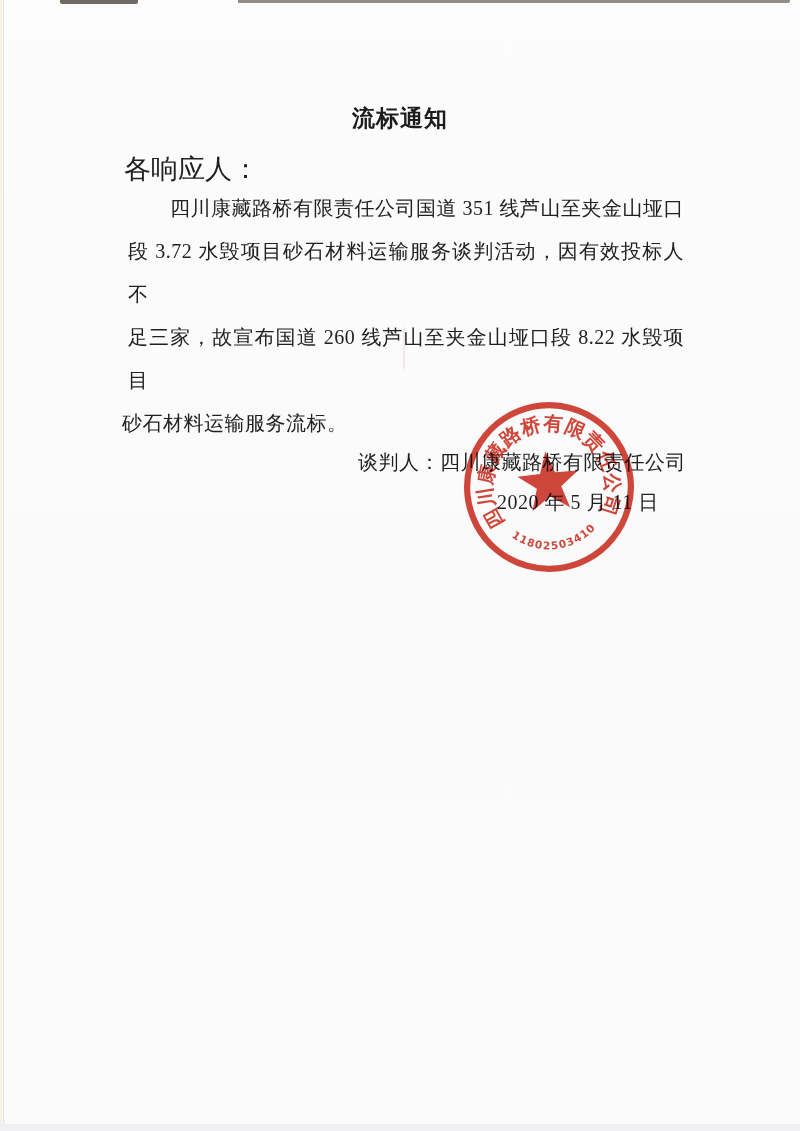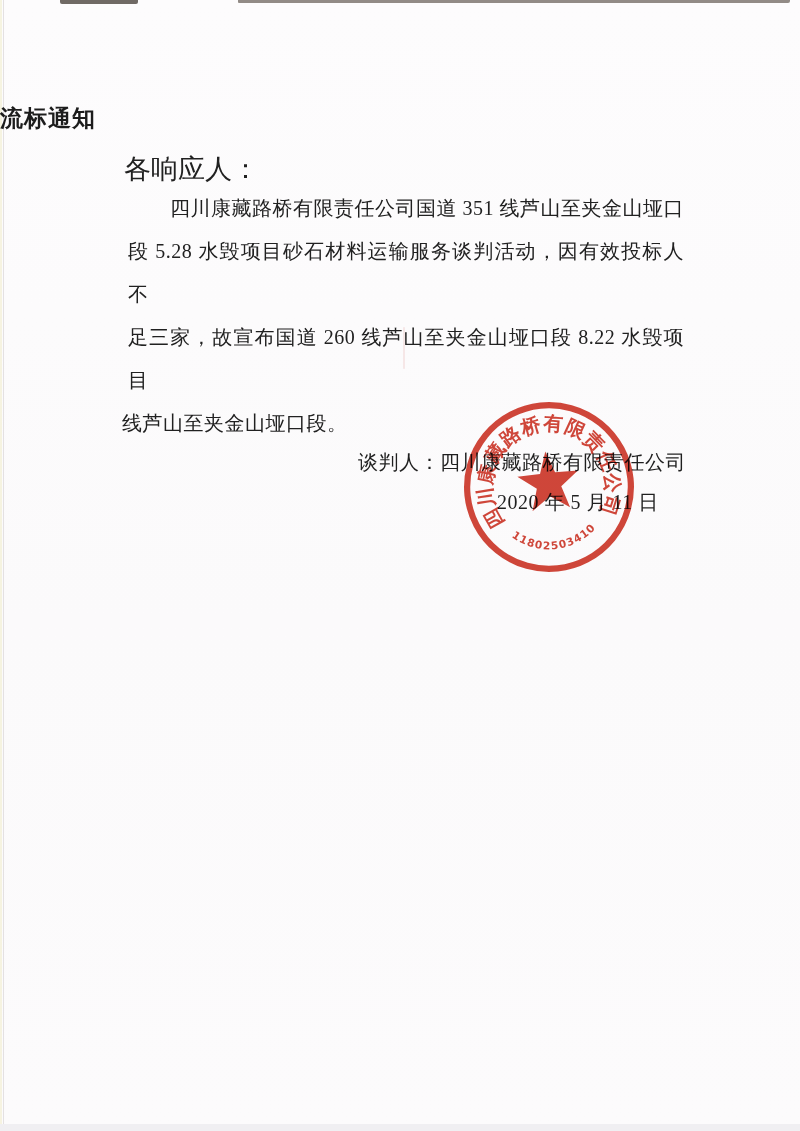--- a/index.html
+++ b/index.html
@@ -15,21 +15,21 @@
   
   .edge-top-a{position:absolute;left:60px;top:0;width:78px;height:4px;background:#57504a;opacity:.85;border-radius:0 0 2px 2px;}
   .edge-top-b{position:absolute;left:238px;top:0;width:552px;height:3px;background:#6e665e;opacity:.75;border-radius:0 0 2px 1px;}
   .edge-left-a{position:absolute;left:0;top:0;width:2px;height:1131px;background:#f4f1da;opacity:.8;}
   .edge-left-b{position:absolute;left:3px;top:0;width:1px;height:1131px;background:#e4e1e2;}
   .edge-bottom{position:absolute;left:0;top:1124px;width:800px;height:7px;background:#f0eff2;}
   .scan-artifact{position:absolute;left:403px;top:327px;width:2px;height:42px;background:rgba(228,160,160,.22);border-radius:1px;}
 
   .title{
     position:absolute;left:0;right:0;top:103px;margin:0;
-    font-size:23px;font-weight:700;letter-spacing:1px;color:#1c1c1c;font-family:Liberation Serif, serif;
+    text-align:center;font-size:23px;font-weight:700;letter-spacing:1px;color:#1c1c1c;font-family:Liberation Serif, serif;
   }
   .salutation{position:absolute;left:124px;top:151px;font-size:27px;color:#212121;}
   .body-block{position:absolute;left:122px;top:187px;width:562px;font-size:20px;color:#212121;}
   .body-line{line-height:43px;text-align:justify;letter-spacing:.5px;}
   .jl{text-align-last:justify;margin-left:6px;}
   .indent{text-indent:42px;}
   .signature{position:absolute;left:358px;top:449px;font-size:20px;letter-spacing:.5px;color:#1f1f1f;}
   .date-line{position:absolute;left:497px;top:489px;font-size:20px;letter-spacing:.5px;color:#1f1f1f;}
 
   .stamp{
@@ -52,23 +52,23 @@
   <div class="edge-left-b"></div>
   <div class="edge-bottom"></div>
   <div class="scan-artifact"></div>
 
   <h1 class="title">流标通知</h1>
 
   <div class="salutation">各响应人：</div>
 
   <div class="body-block">
     <div class="body-line jl indent">四川康藏路桥有限责任公司国道 351 线芦山至夹金山垭口</div>
-    <div class="body-line jl">段 5.28 水毁项目砂石材料运输服务谈判活动，因有效投标人不</div>
+    <div class="body-line jl">段 3.72 水毁项目砂石材料运输服务谈判活动，因有效投标人不</div>
     <div class="body-line jl">足三家，故宣布国道 260 线芦山至夹金山垭口段 8.22 水毁项目</div>
-    <div class="body-line">线芦山至夹金山垭口段。</div>
+    <div class="body-line">砂石材料运输服务流标。</div>
   </div>
 
   <div class="signature">谈判人：四川康藏路桥有限责任公司</div>
 
   <div class="date-line">2020 年 5 月 11 日</div>
 
   <div class="stamp">
     <svg viewBox="0 0 200 200" xmlns="http://www.w3.org/2000/svg">
       <defs>
         <path id="arcTop" d="M 47.6,136.7 A 64,64 0 1 1 152.4,136.7" fill="none"></path>

